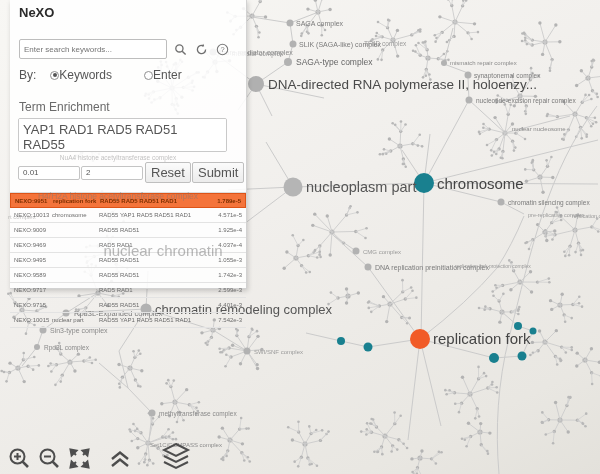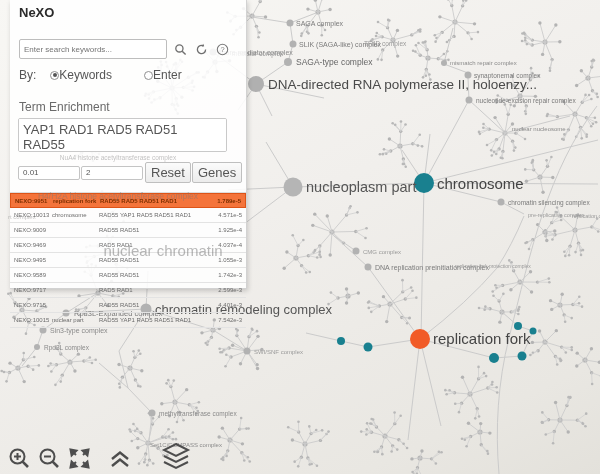--- a/index.html
+++ b/index.html
@@ -1752,21 +1752,21 @@
 
     <div class="section-head">Term Enrichment</div>
 
     <textarea class="gene-box" style="">YAP1 RAD1 RAD5 RAD51 RAD55</textarea>
 
     <div class="param-row">
       <input class="param-input" type="text" value="0.01" style="">
       <input class="param-input" type="text" value="2" style="">
       <span class="sp1"></span>
       <button class="btn">Reset</button>
-      <button class="btn">Genes</button>
+      <button class="btn">Submit</button>
     </div>
 
     <div id="results">
         <div class="rrow hl">
           <span class="c-id">NEXO:9951</span>
           <span class="c-term">replication fork</span>
           <span class="c-genes">RAD55 RAD5 RAD51 RAD1</span>
           <span class="c-pval">1.789e-5</span>
         </div>
         <div class="rrow">

